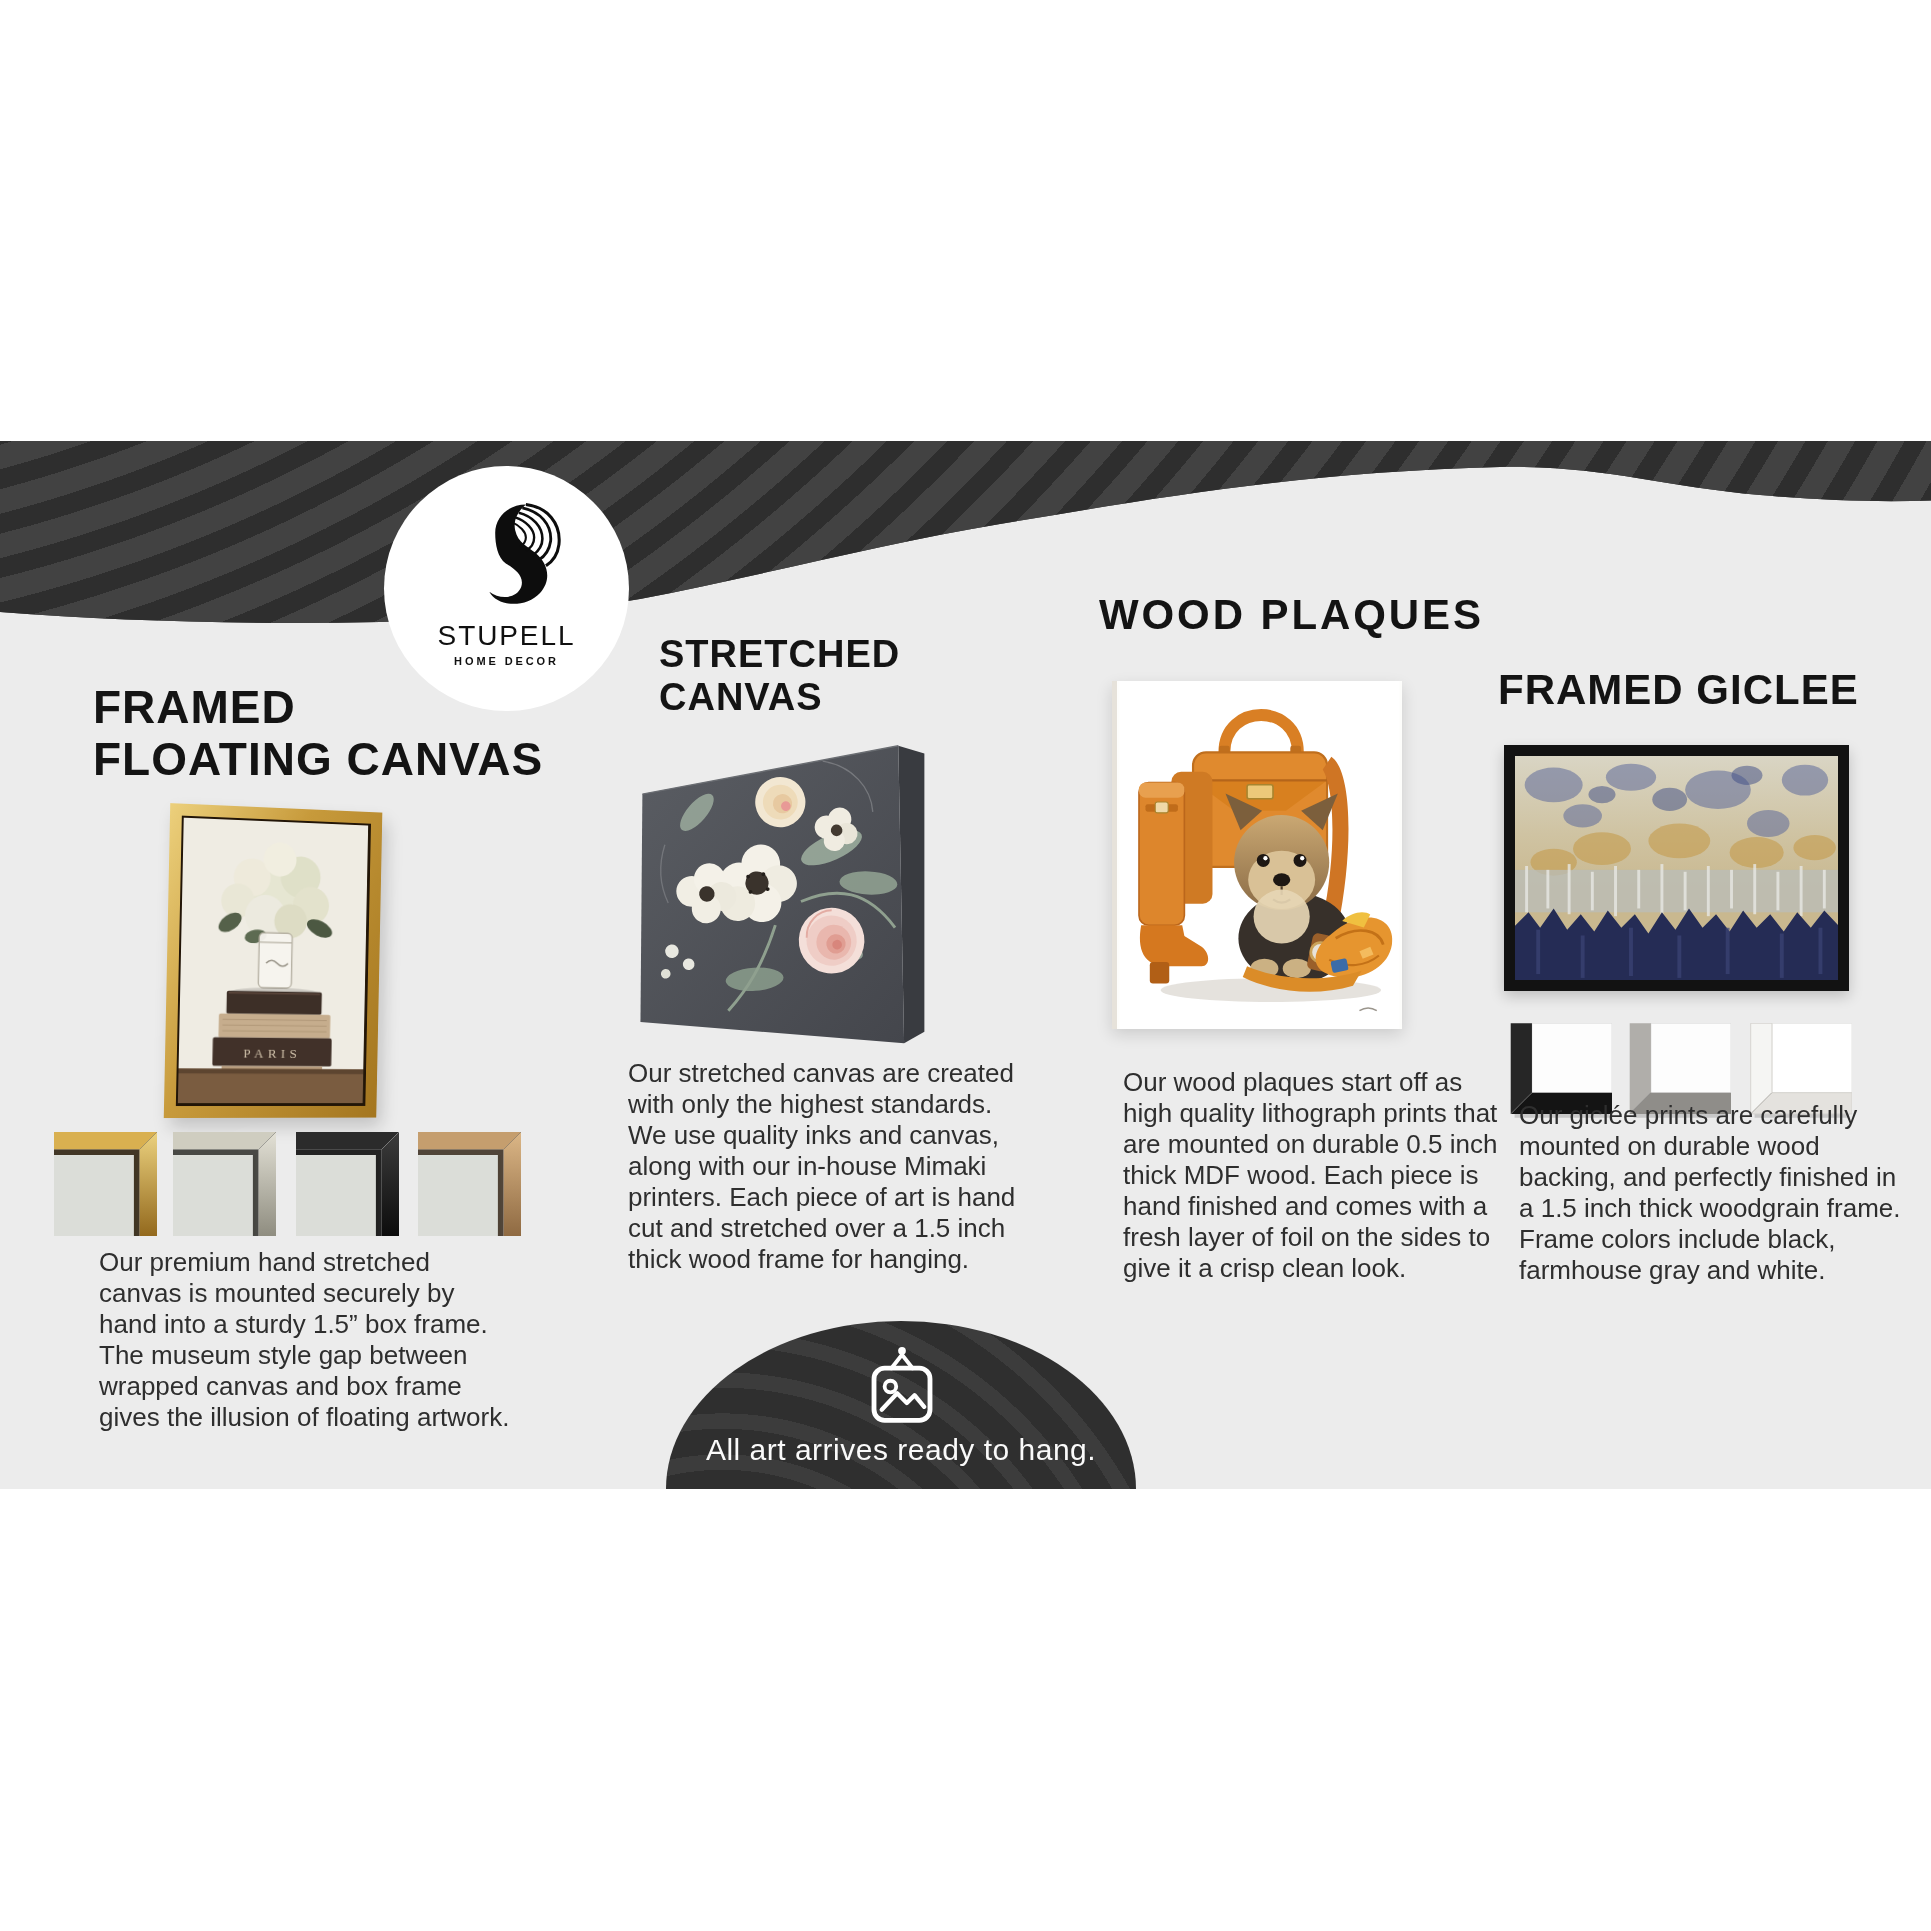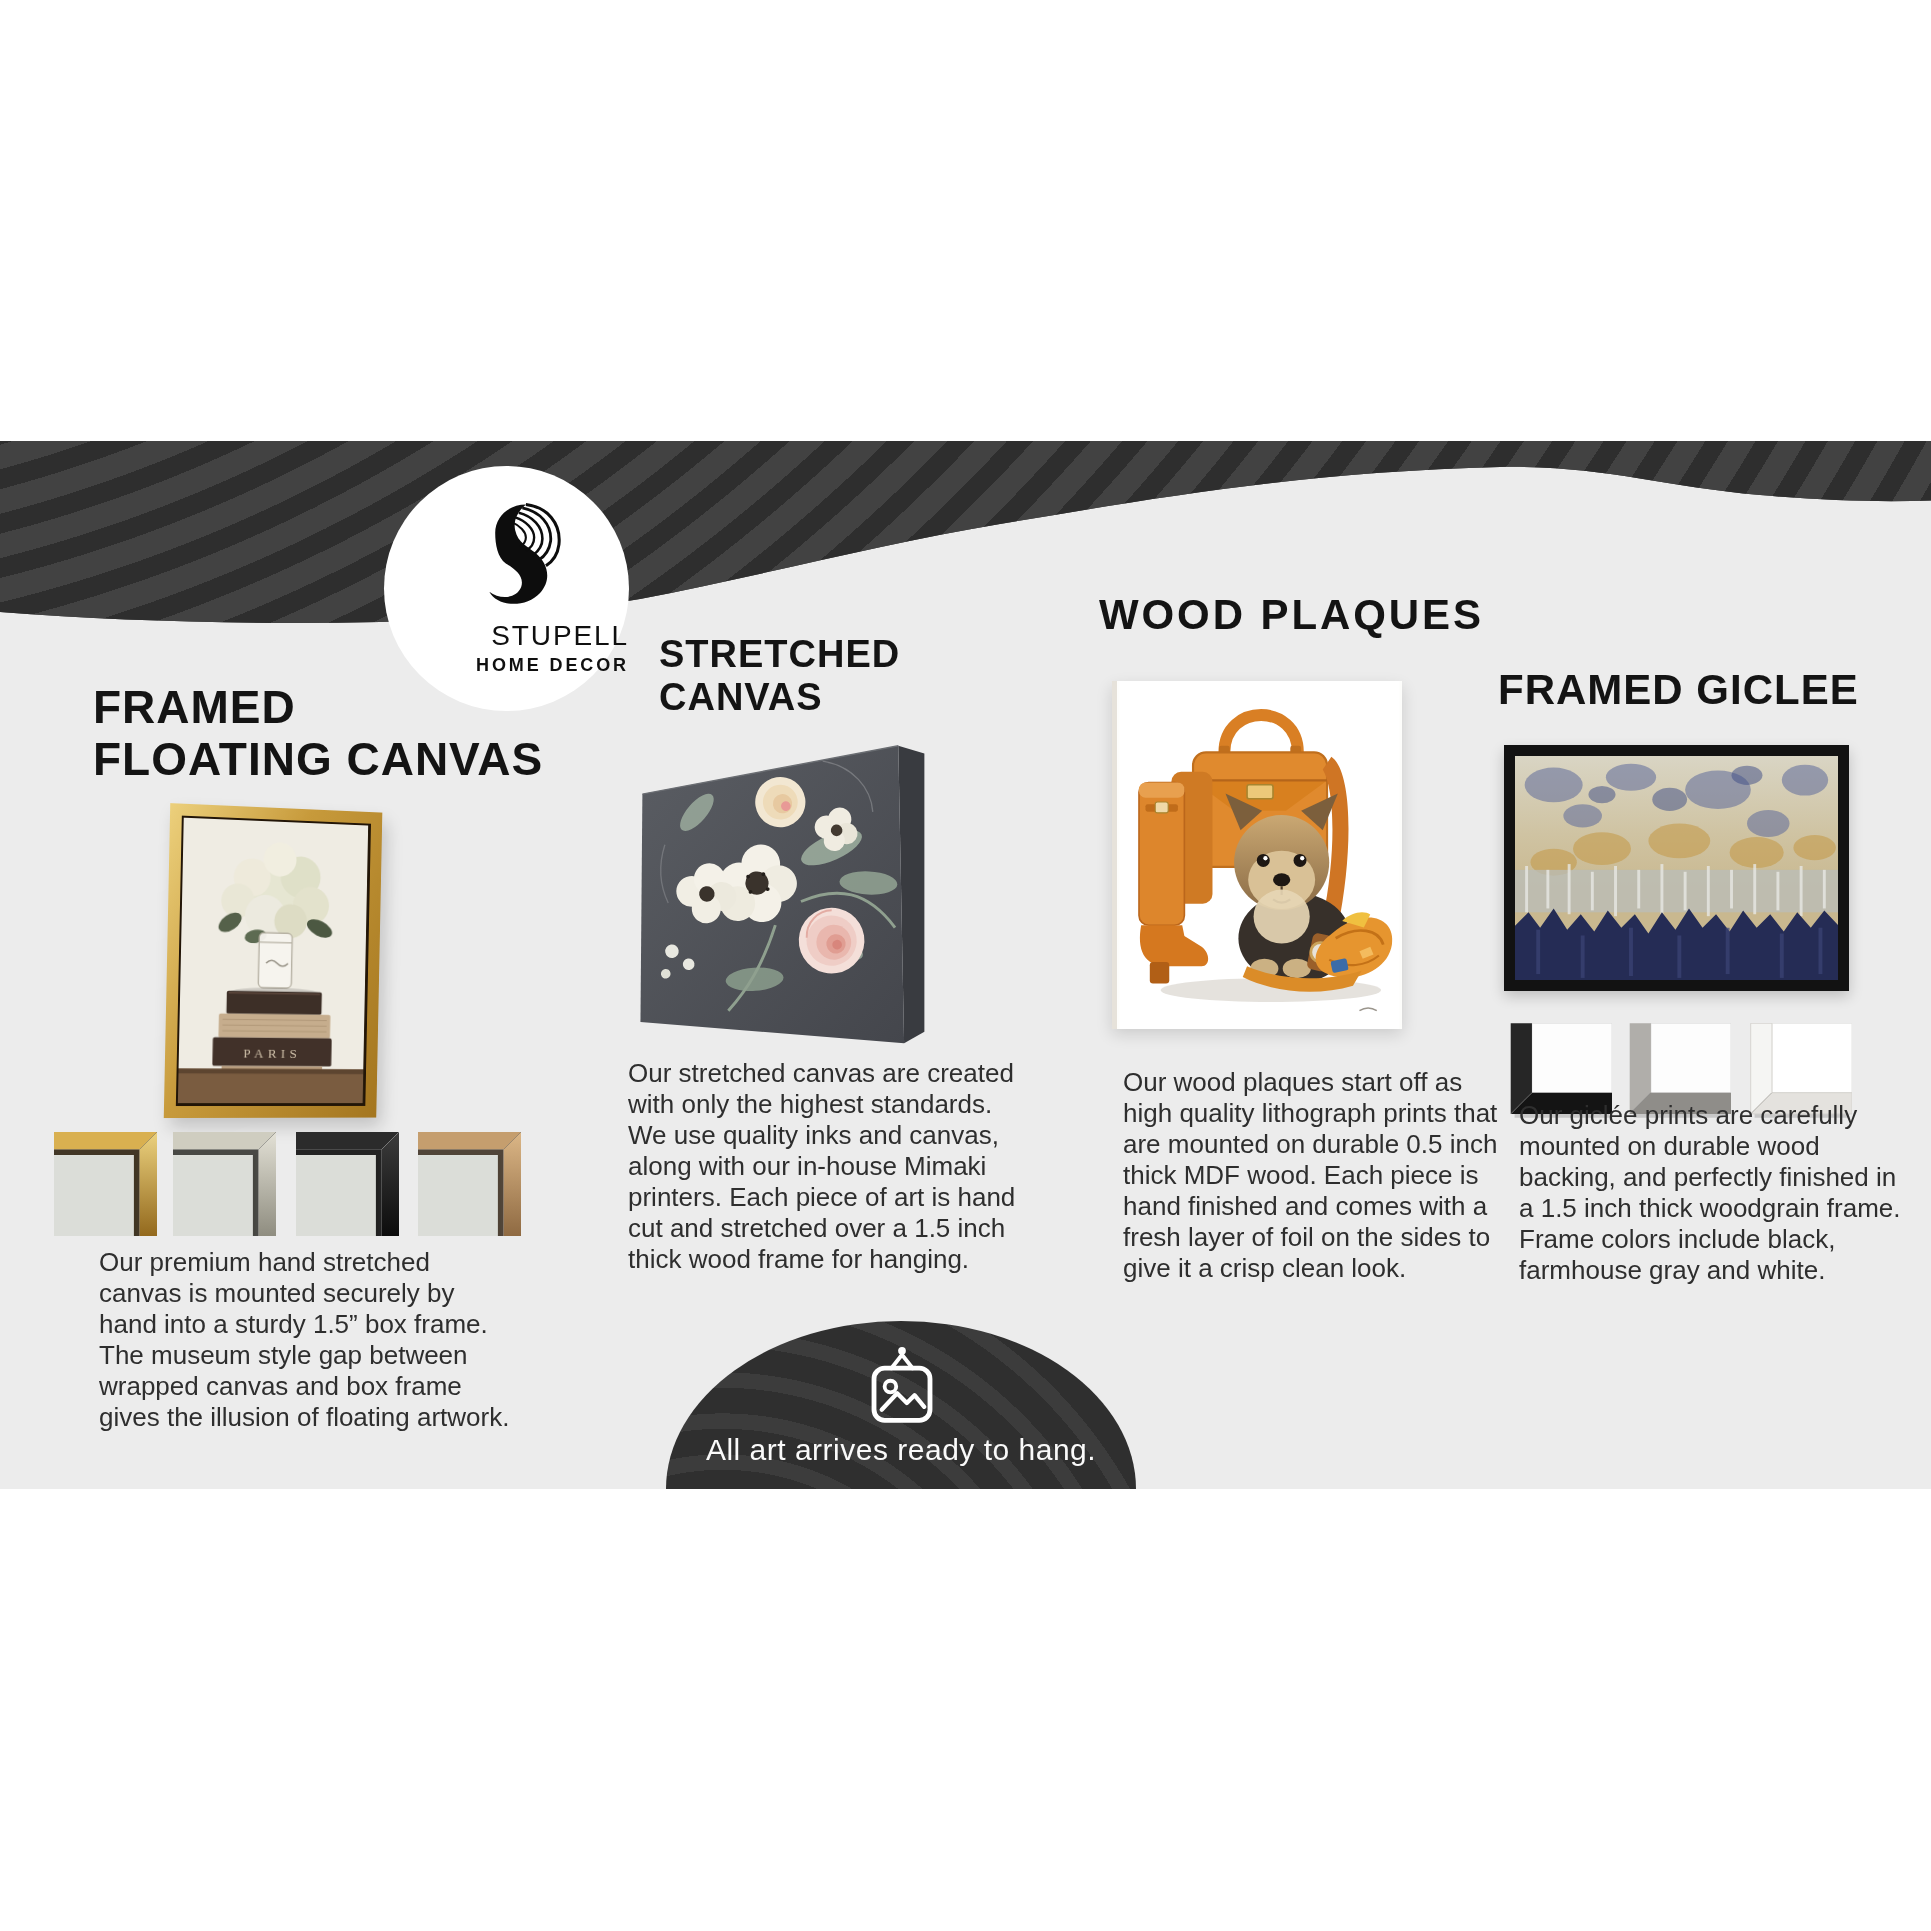--- a/index.html
+++ b/index.html
@@ -10,25 +10,25 @@
   .top-band{position:absolute;left:0;top:441px;width:1931px;height:203px;
     background:#3e3e3e;
     background-image:repeating-radial-gradient(circle at -18% -620%,#2e2e2e 0 19.3px,#424242 19.3px 43px);
     clip-path:path("M0,0 H2000 V55 C1930,62 1850,62 1760,54 C1660,45 1600,24 1500,26 C1300,31 1150,58 1000,83 C880,103 760,135 640,158 C520,178 440,180 380,181 C250,184 120,180 0,171 Z");}
   .bottom-dome{position:absolute;left:666px;top:1321px;width:470px;height:168px;
     background:#313131;
     background-image:repeating-radial-gradient(circle at 12% 235%,rgba(255,255,255,0.055) 0 15.4px,rgba(0,0,0,0.05) 15.4px 41px);
     border-radius:50% 50% 0 0 / 100% 100% 0 0;}
   
   .logo-circle{position:absolute;left:384px;top:466px;width:245px;height:245px;border-radius:50%;
-    background:#ffffff;text-align:right;}
+    background:#ffffff;text-align:center;}
   .logo-circle svg{position:absolute;left:64px;top:27px;}
   .brand-name{position:absolute;left:0;top:154px;width:245px;font-size:28px;font-weight:500;
     letter-spacing:1.9px;color:#101010;}
-  .brand-sub{position:absolute;left:0;top:189px;width:245px;font-size:18px;font-weight:700;
+  .brand-sub{position:absolute;left:0;top:189px;width:245px;font-size:11px;font-weight:700;
     letter-spacing:2.9px;color:#101010;}
   
   .sec-title{position:absolute;font-weight:700;color:#141414;white-space:pre-line;line-height:1.12;}
   #t1{left:93px;top:682px;font-size:46px;letter-spacing:1px;}
   #t2{left:659px;top:633px;font-size:38px;letter-spacing:1px;}
   #t3{left:1079px;top:591px;font-size:42px;letter-spacing:2.9px;margin-left:20px;}
   #t4{left:1498px;top:666px;font-size:42px;letter-spacing:1px;}
   .sec-desc{position:absolute;font-size:26px;line-height:31px;color:#2e2e2e;white-space:pre-line;}
   #d1{left:99px;top:1247px;width:454px;line-height:31px;}
   #d2{left:628px;top:1058px;width:454px;}

